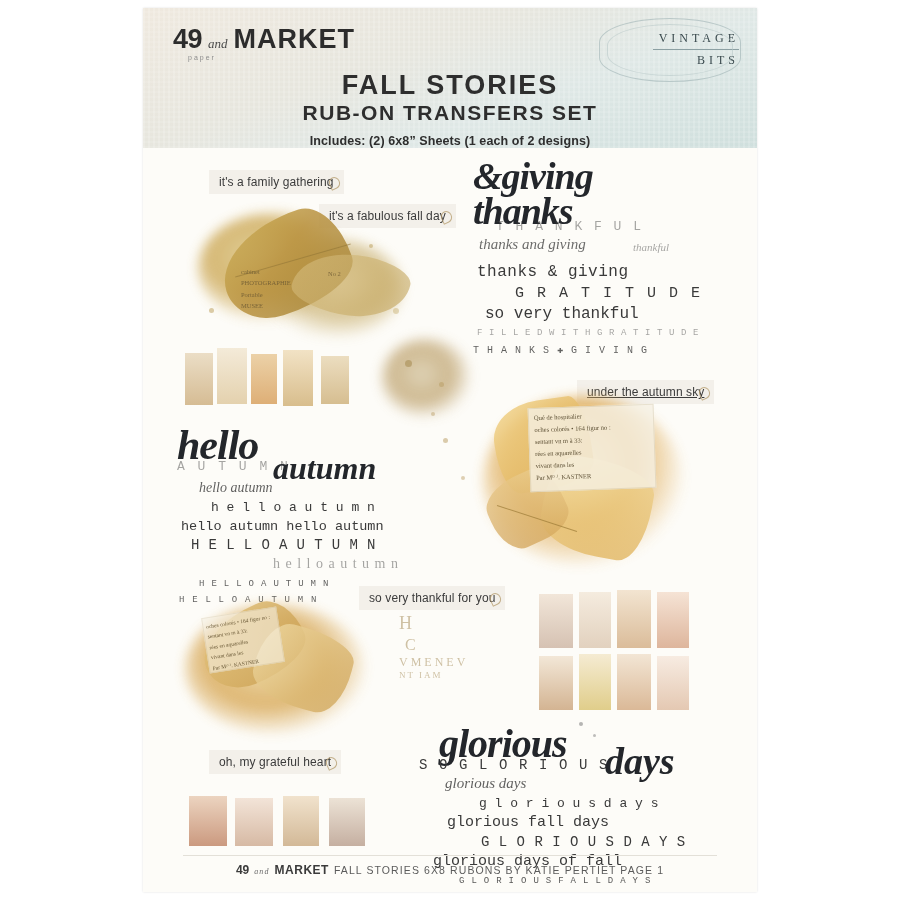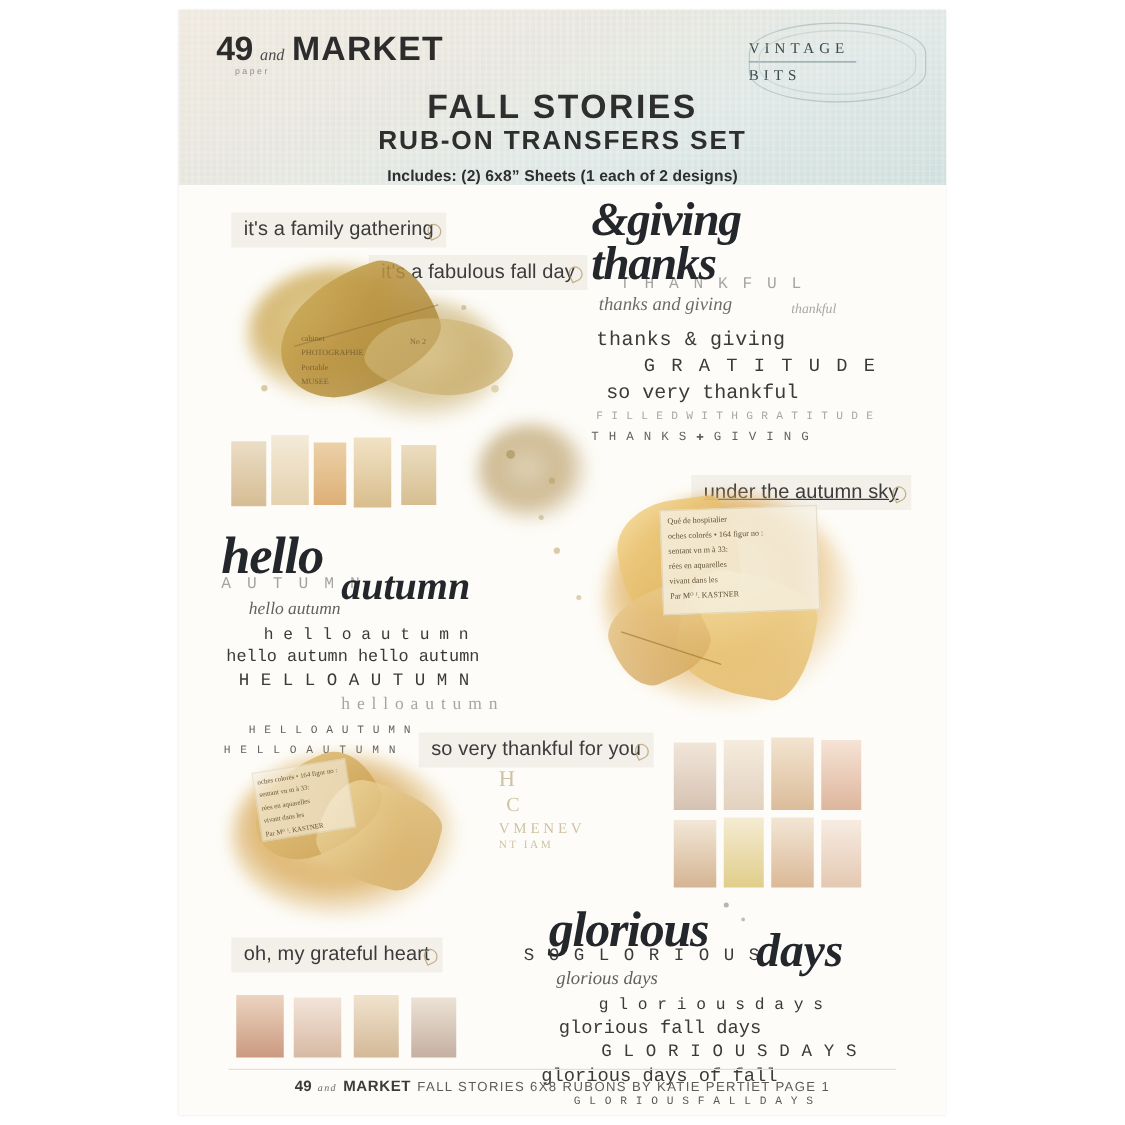--- a/index.html
+++ b/index.html
@@ -40,21 +40,21 @@
     z-index:3;
   }
   .brand .b49{font-family:"Liberation Sans",sans-serif;font-weight:bold;font-size:27px;color:#2c2c2c;letter-spacing:-.5px;}
   .brand .band{font-family:"Liberation Serif",serif;font-style:italic;font-size:13px;color:#4a4a4a;}
   .brand .bmk{font-family:"Liberation Sans",sans-serif;font-weight:bold;font-size:27px;color:#2c2c2c;letter-spacing:1px;}
   .brand-sub{
     position:absolute;left:45px;top:46px;font-size:7px;color:#8d8d8d;letter-spacing:2px;z-index:3;
   }
   .vintage-badge{
     position:absolute;right:18px;top:10px;width:140px;height:62px;z-index:3;
-    display:flex;flex-direction:column;align-items:flex-start;justify-content:center;
+    display:flex;flex-direction:column;align-items:flex-end;justify-content:center;
   }
   .vintage-badge .vb-top{font-family:"Liberation Serif",serif;font-size:12px;letter-spacing:4px;color:#3a4a4e;}
   .vintage-badge .vb-bot{font-family:"Liberation Serif",serif;font-size:12px;letter-spacing:4px;color:#3a4a4e;}
   .vintage-badge .vb-rule{width:86px;height:1px;background:#8ca0a3;margin:3px 0;}
   .vb-frame{
     position:absolute;left:0;top:0;width:140px;height:62px;
     border:1px solid #9fb3b4;border-radius:50%/38%;
     opacity:.6;
   }
   .vb-frame2{
@@ -92,22 +92,23 @@
   .footer .fmk{font-weight:bold;font-size:12px;color:#3b3b3b;letter-spacing:.5px;}
   .footer-rule{
     position:absolute;left:40px;right:40px;bottom:36px;height:1px;background:#e3e0d8;
   }
   
   .lbl{
     position:absolute;
     background:rgba(238,236,228,.72);
     padding:5px 10px 5px 10px;
     font-family:"Liberation Sans",sans-serif;
-    font-size:16px;color:#3b3b3b;white-space:nowrap;
+    font-size:12px;color:#3b3b3b;white-space:nowrap;
     letter-spacing:.1px;
+    margin-left:24px;
   }
   .lbl:after{
     content:"";position:absolute;right:4px;top:50%;margin-top:-5px;
     width:9px;height:10px;border:1px solid #b39a6a;border-radius:50% 50% 50% 0;
     transform:rotate(-25deg);opacity:.75;
   }
   .wordblock{position:absolute;}
   .w-script{
     font-family:"Liberation Serif",serif;font-style:italic;font-weight:bold;
     color:#23262b;line-height:.92;

